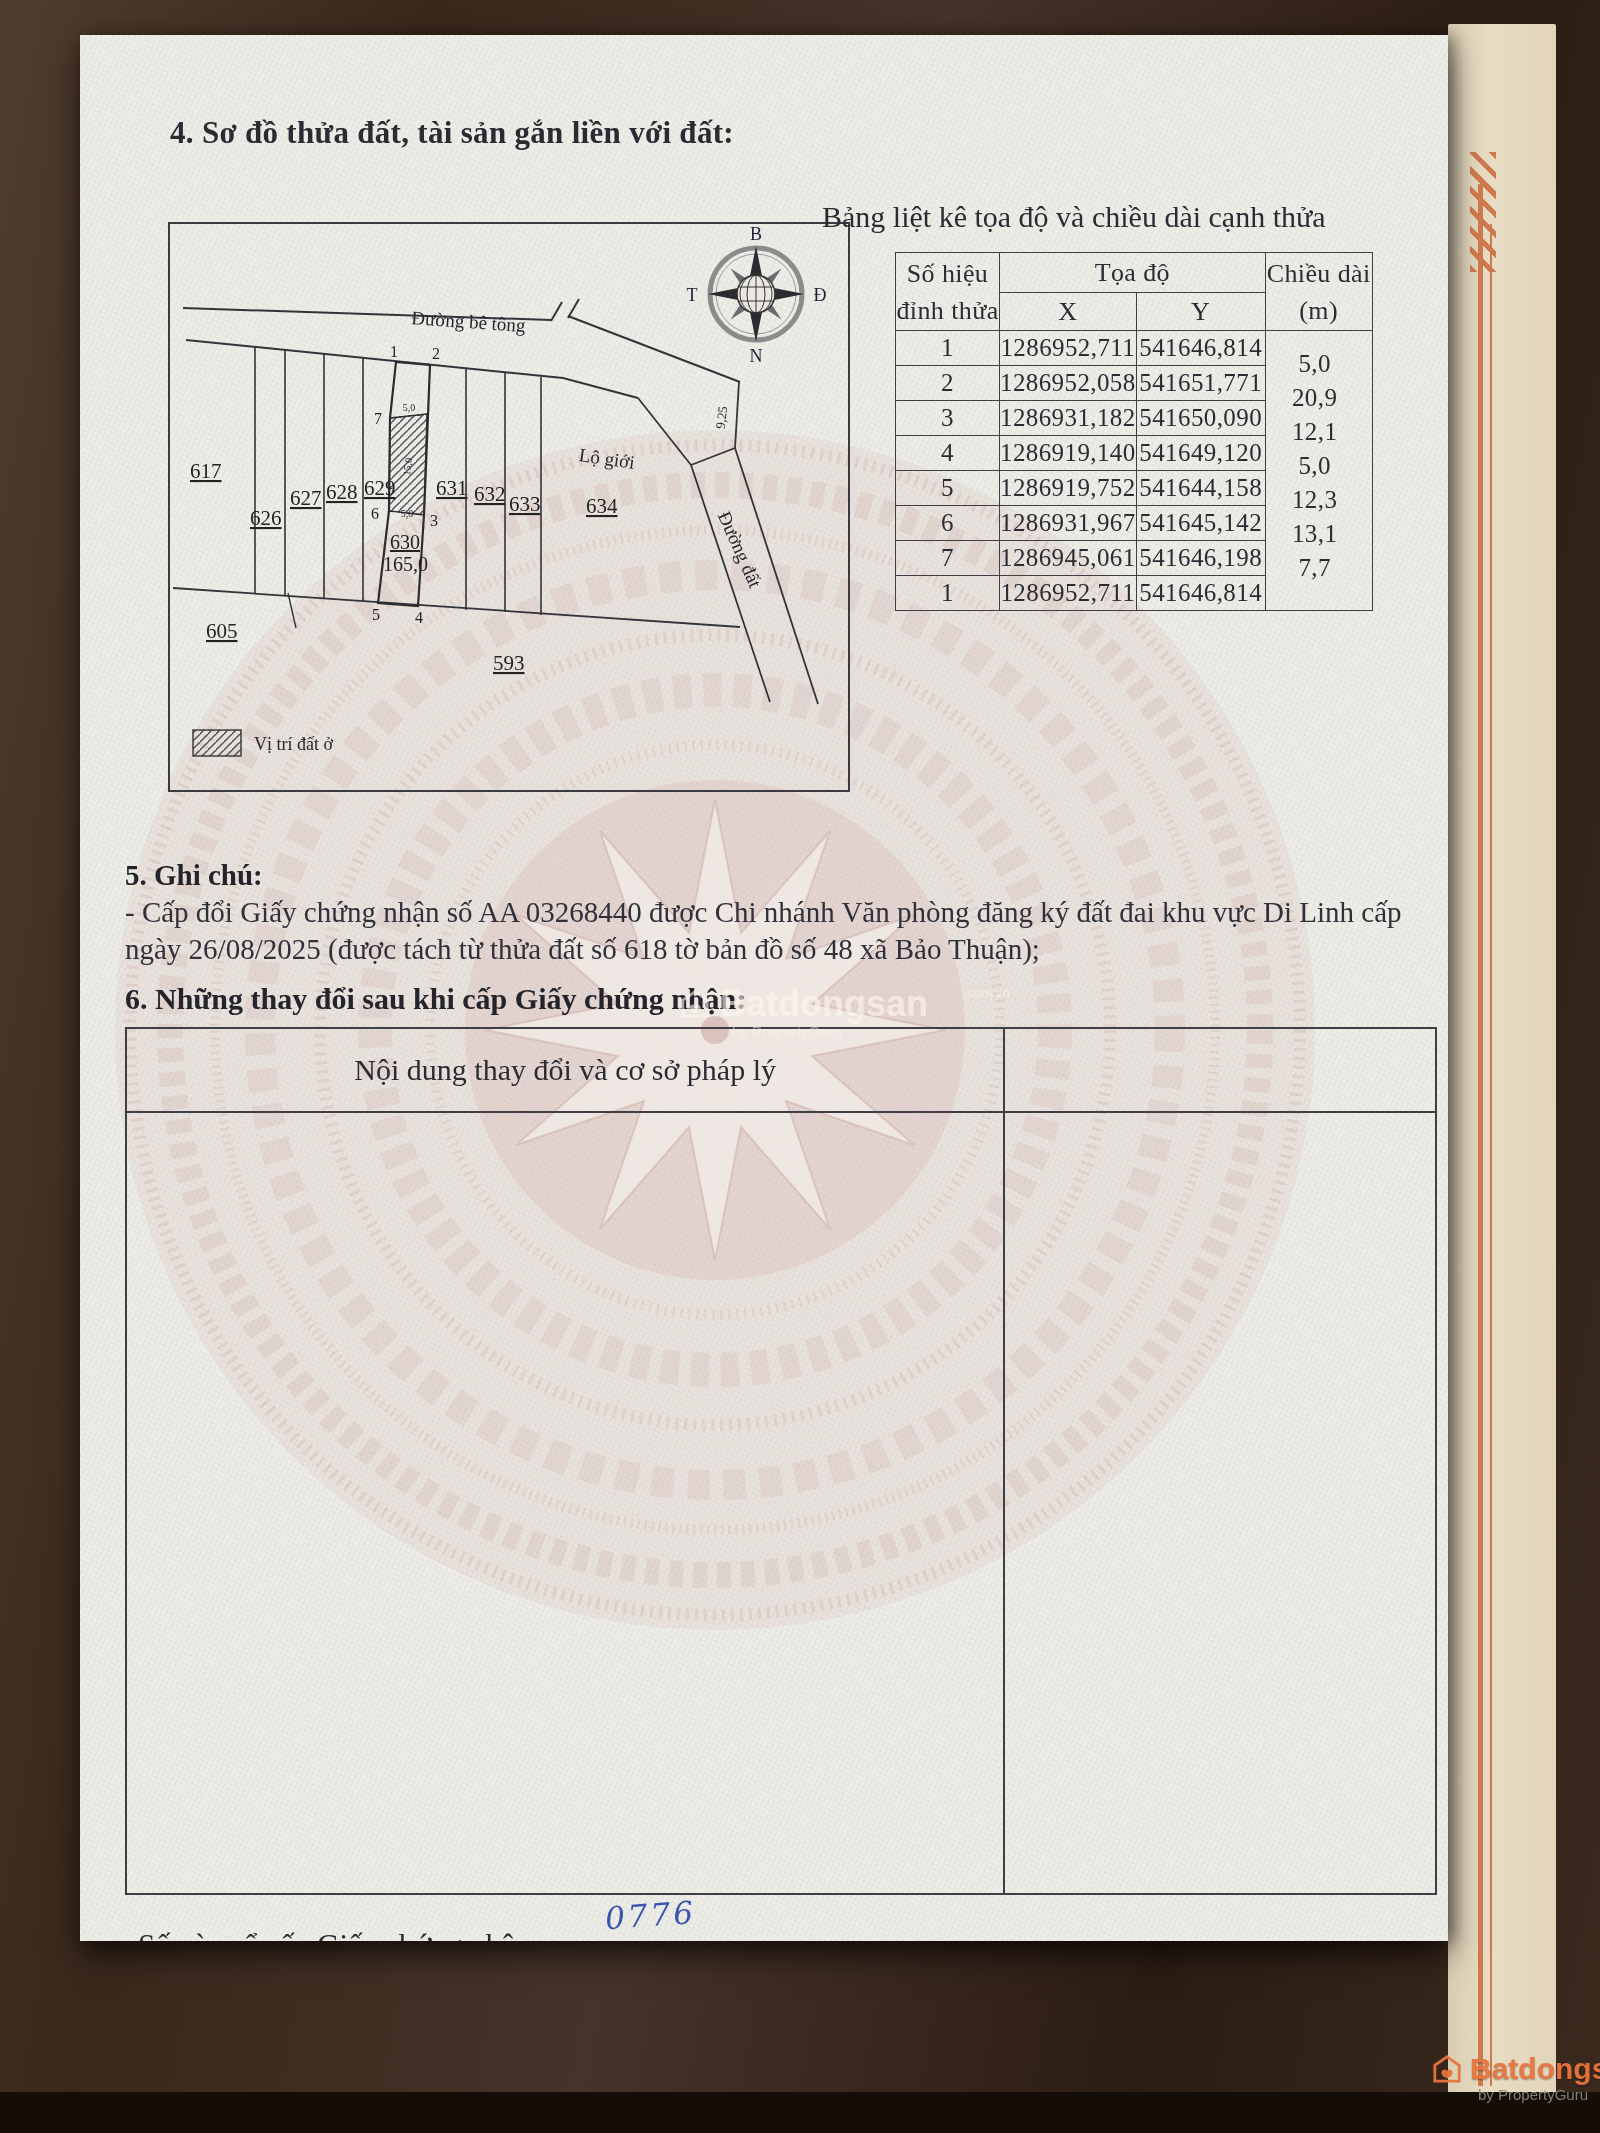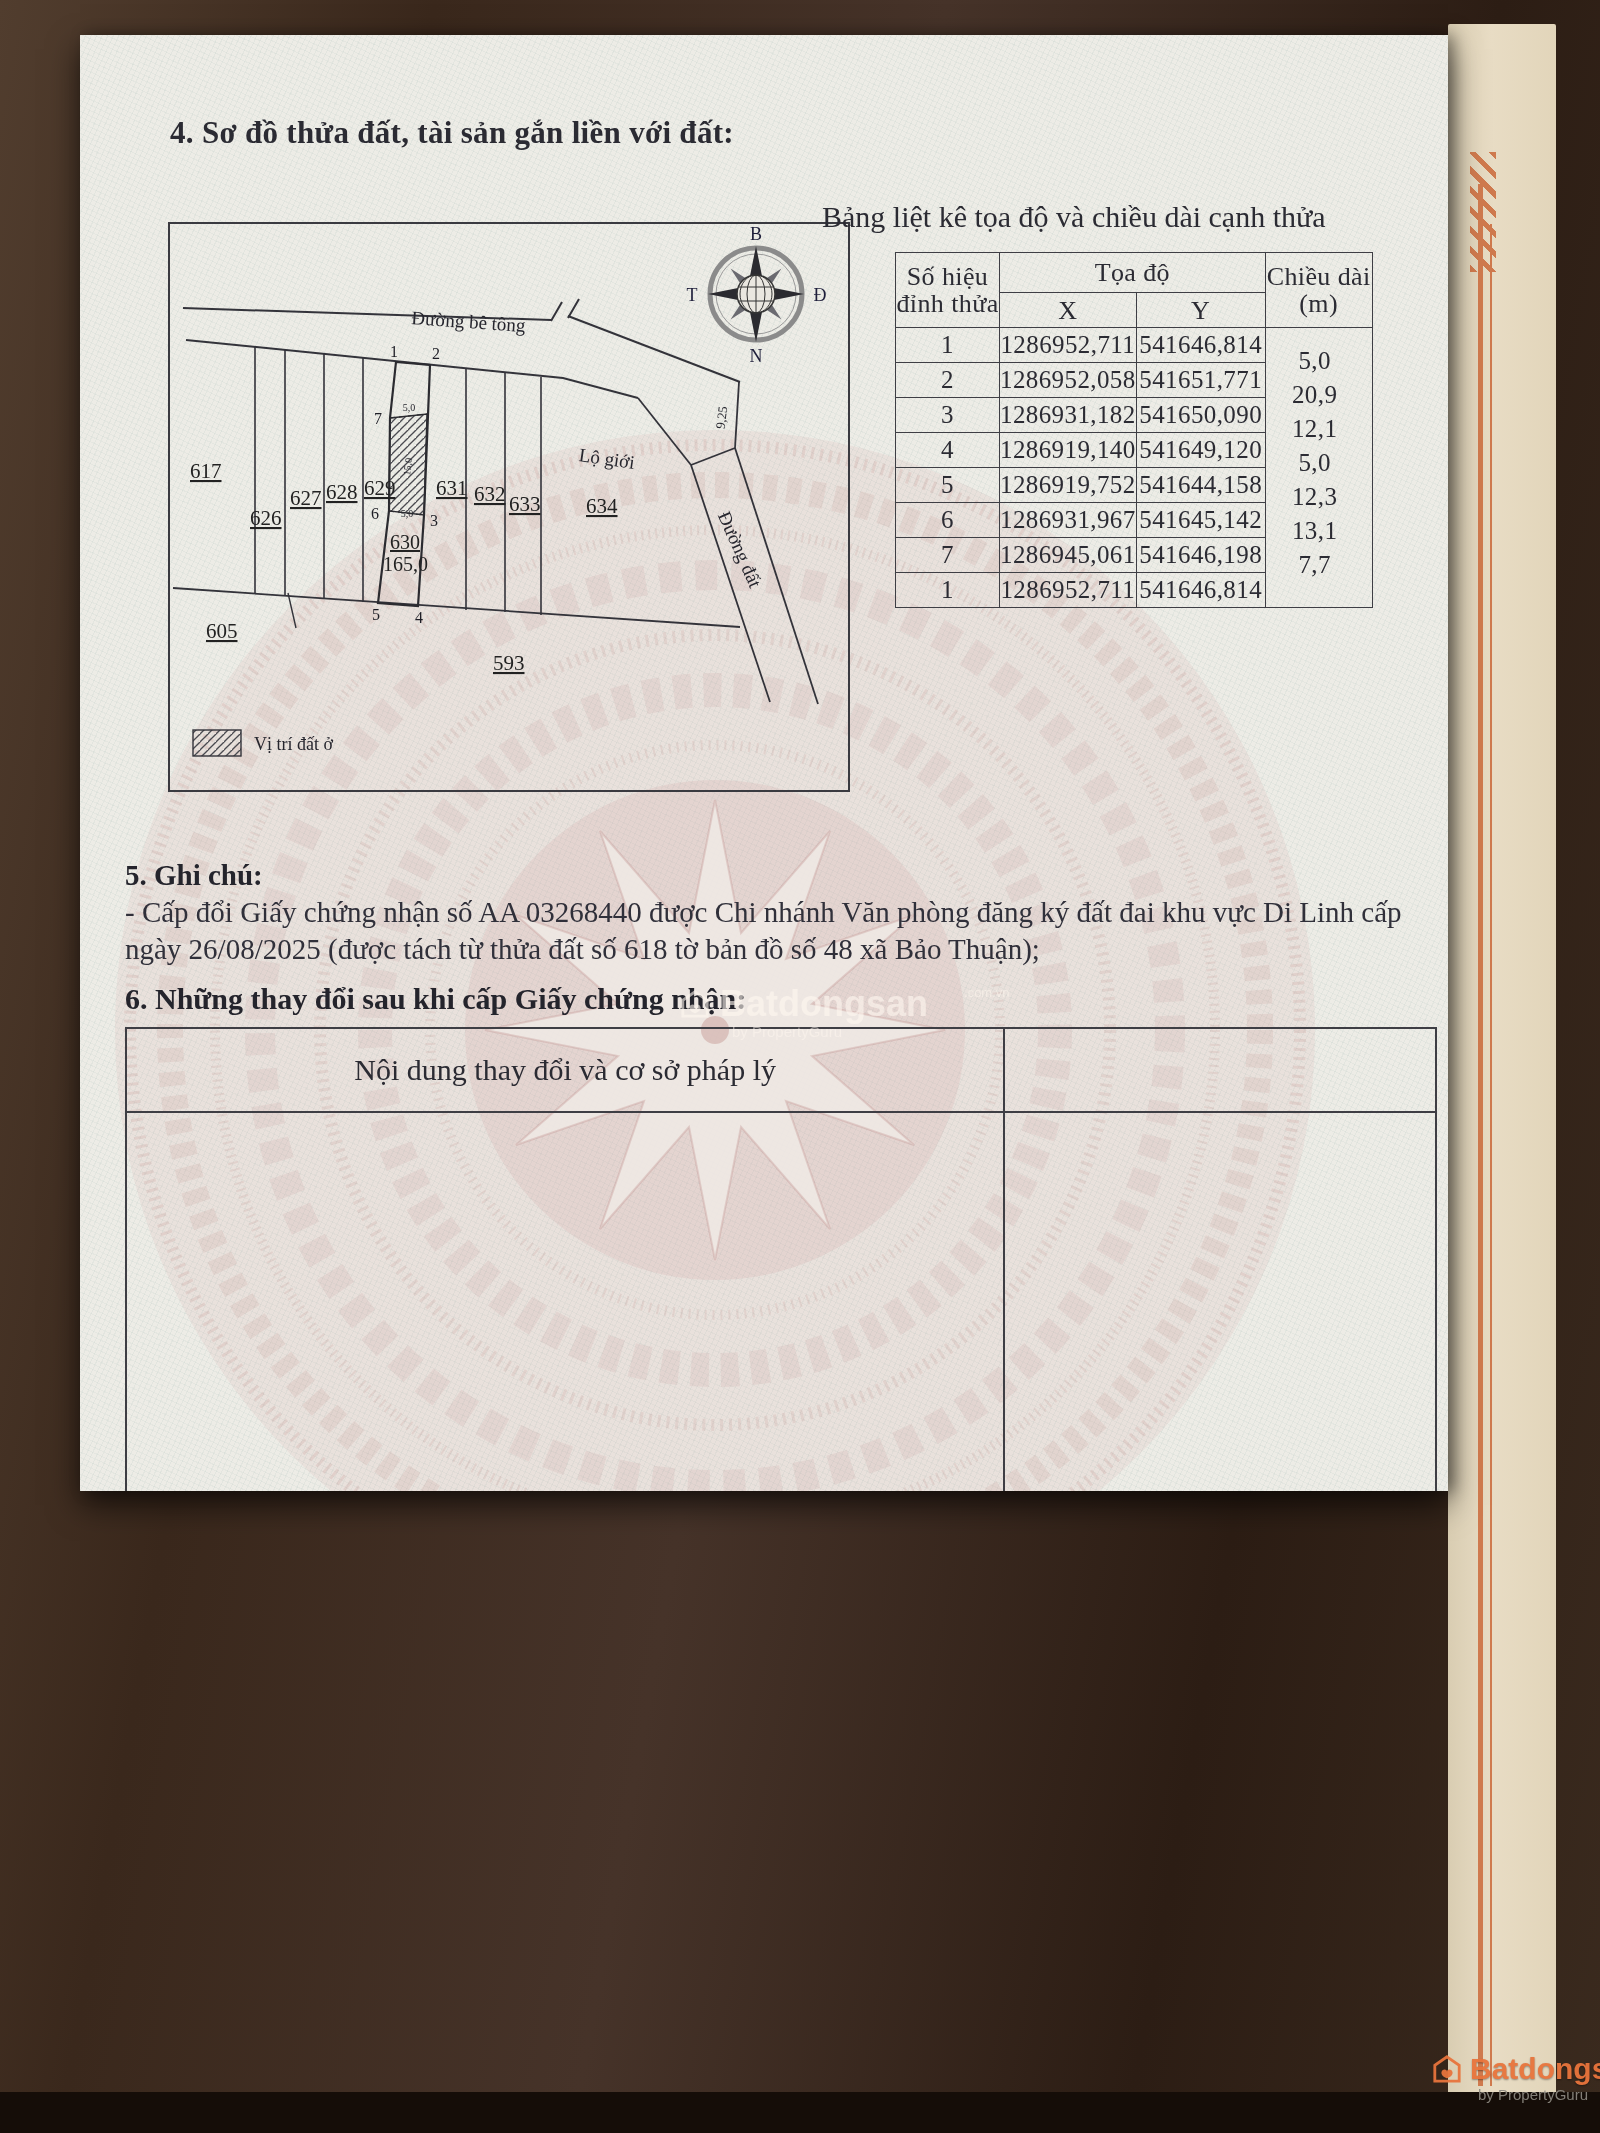--- a/index.html
+++ b/index.html
@@ -15,39 +15,39 @@
     border-radius:2px;
   }
   .back-sheet .stripe-a{position:absolute;left:30px;top:160px;bottom:10px;width:5px;background:#cf7a4e;}
   .back-sheet .stripe-b{position:absolute;left:42px;top:200px;bottom:10px;width:2px;background:#cf7a4e;}
   .back-sheet .ticks{
     position:absolute;left:22px;top:128px;width:26px;height:120px;
     background:repeating-linear-gradient(45deg,#cf7a4e 0 5px,transparent 5px 14px);
   }
   
   .page{
-    position:absolute;left:80px;top:35px;width:1368px;height:1456px;z-index:1;
+    position:absolute;left:80px;top:35px;width:1368px;height:1906px;z-index:1;
     background:#edece6;
     background-image:
       repeating-linear-gradient(115deg, rgba(158,184,178,0.13) 0 1px, transparent 1px 5px),
       repeating-linear-gradient(25deg, rgba(158,184,178,0.11) 0 1px, transparent 1px 5px);
     box-shadow:0 14px 30px rgba(0,0,0,0.6), 6px 0 14px rgba(0,0,0,0.35);
     overflow:hidden;color:#2b2b33;
   }
   .emblem{position:absolute;left:-25px;top:335px;width:1320px;height:1320px;z-index:0;pointer-events:none;}
   .content{position:absolute;inset:0;z-index:2;}
 
   .s4-title{position:absolute;left:90px;top:80px;font-size:31px;font-weight:bold;letter-spacing:0.3px;}
   .map-box{position:absolute;left:88px;top:187px;width:682px;height:570px;}
   .map-box svg{display:block;}
 
   .ct-title{position:absolute;left:742px;top:165px;width:630px;font-size:30px;}
   .coord-table{position:absolute;left:815px;top:217px;border-collapse:collapse;table-layout:fixed;}
   .coord-table td{border:1.6px solid #3e3e44;font-size:25px;text-align:center;padding:0;}
-  .coord-table .hd{font-size:26px;line-height:27px;}
+  .coord-table .hd{font-size:26px;line-height:37px;}
   .col-v{width:103px;} .col-x{width:128px;} .col-y{width:128px;} .col-l{width:106px;}
   .coord-table .r1{height:40px;} .coord-table .r2{height:34px;}
   .coord-table tbody td{height:34px;letter-spacing:0.4px;}
   .len-cell{position:relative;}
   .len-cell div{position:absolute;left:0;right:8px;height:30px;line-height:30px;text-align:center;font-size:25px;}
   .l0{top:18px;} .l1{top:52px;} .l2{top:86px;} .l3{top:120px;} .l4{top:154px;} .l5{top:188px;} .l6{top:222px;}
 
   .s5{position:absolute;left:45px;top:822px;width:1320px;font-size:29px;line-height:37px;color:#30303a;}
   .s5 .t{font-weight:bold;color:#24242c;}
   .s6-title{position:absolute;left:45px;top:947px;font-size:30px;font-weight:bold;color:#24242c;}

